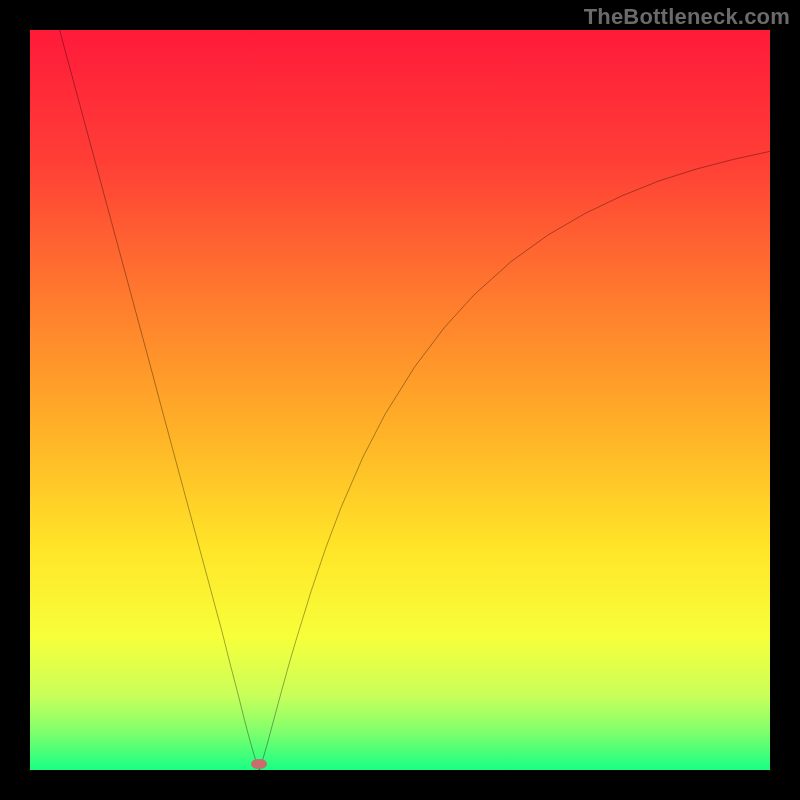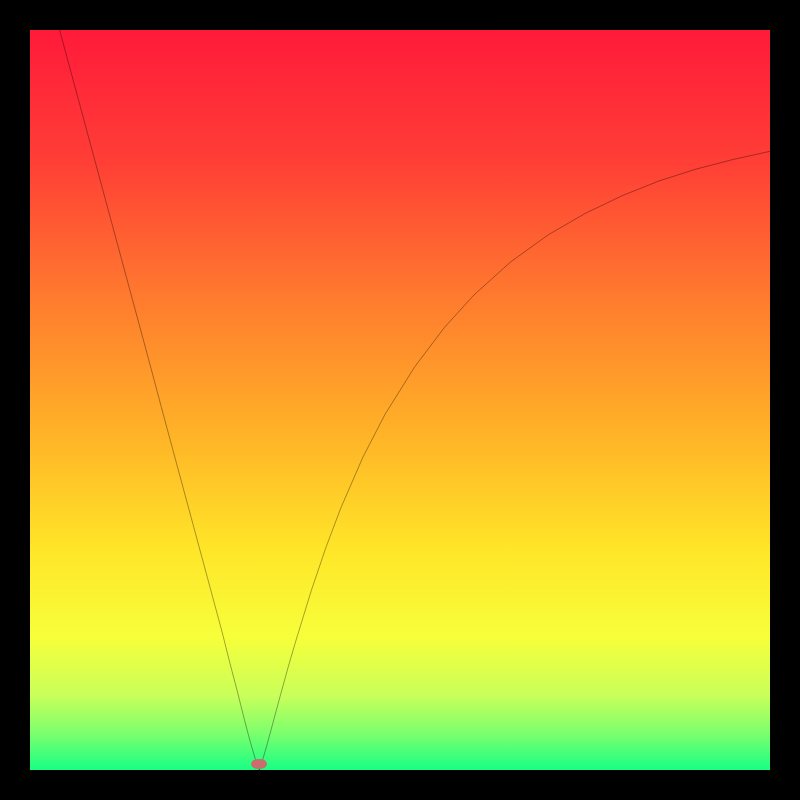--- a/index.html
+++ b/index.html
@@ -53,20 +53,21 @@
     left: 0; top: 0;
     width: 100%;
     height: 100%;
     z-index: 4;
   }
 </style>
 </head>
 <body>
 
 <div class="outer">
+  <div class="watermark">TheBottleneck.com</div>
   <div class="plot">
     <svg class="bg" viewBox="0 0 100 100" preserveAspectRatio="none">
       <defs>
         <linearGradient id="bg-grad" x1="0" y1="0" x2="0" y2="1">
             <stop offset="0%" stop-color="#ff1a3a"></stop>
             <stop offset="18%" stop-color="#ff3f36"></stop>
             <stop offset="36%" stop-color="#ff7a2e"></stop>
             <stop offset="55.00000000000001%" stop-color="#ffb427"></stop>
             <stop offset="70%" stop-color="#ffe528"></stop>
             <stop offset="82%" stop-color="#f7ff3a"></stop>

